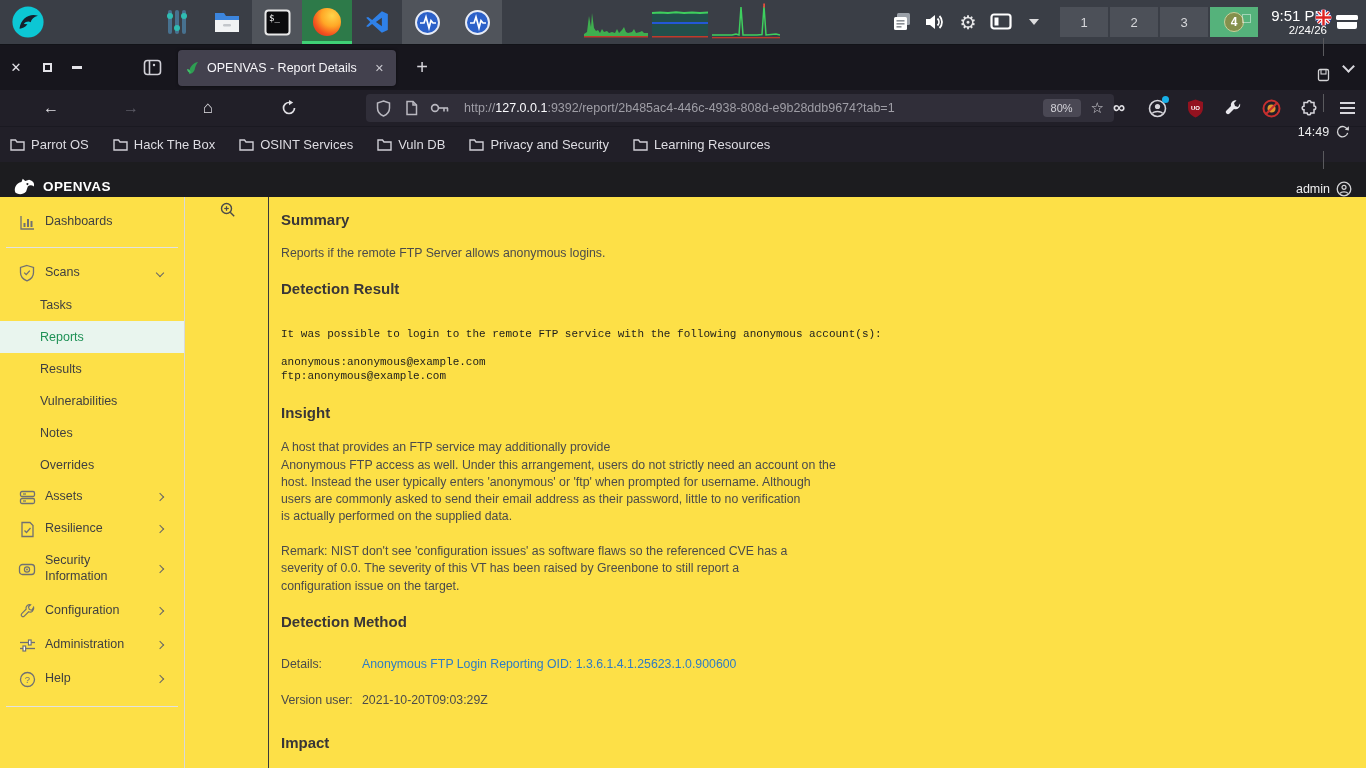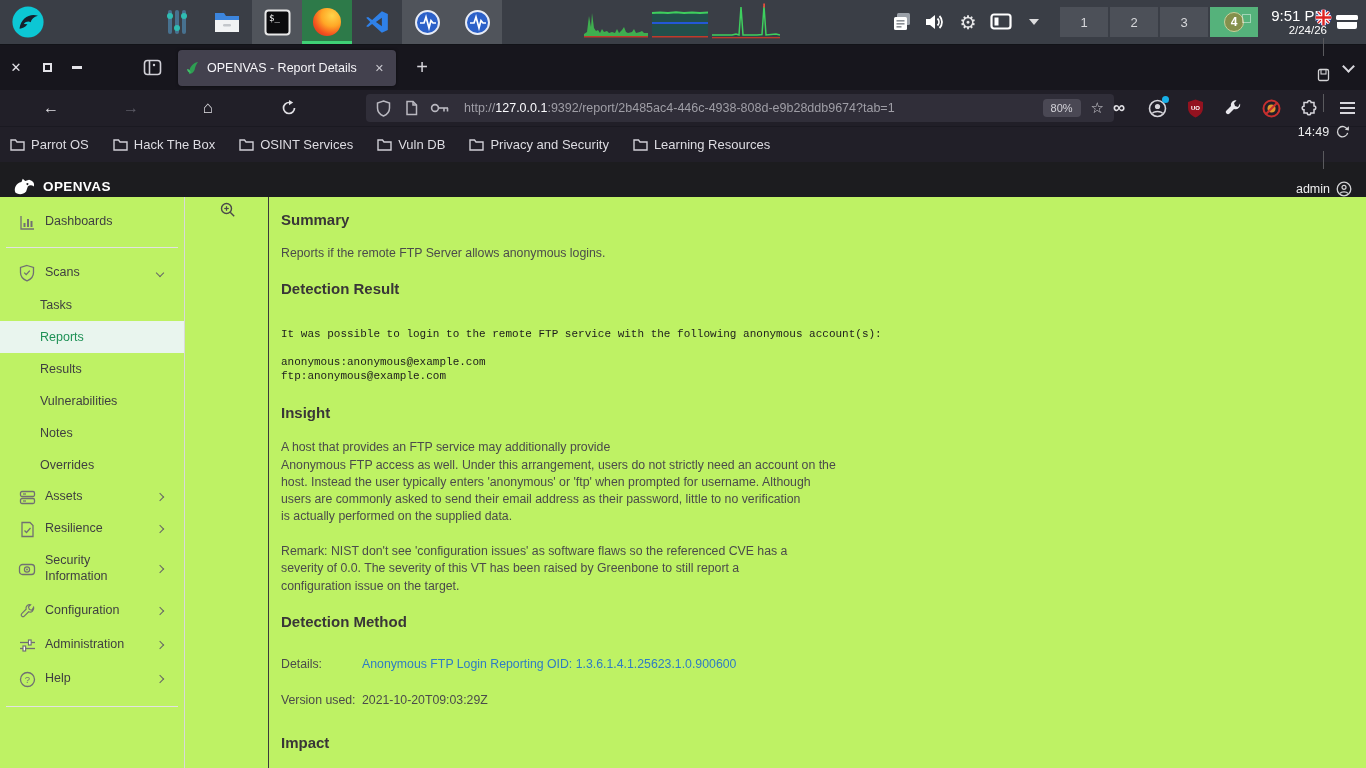--- a/index.html
+++ b/index.html
@@ -74,21 +74,21 @@
   
   #gsahead { position:absolute; top:162px; left:0; width:1366px; height:35px; background:#1c1c1f;
     display:flex; align-items:flex-end; }
   .brand { display:flex; align-items:center; gap:7px; margin-left:12px; }
   .brand span { color:#fff; font-weight:bold; font-size:13.5px; letter-spacing:.4px; }
   .gsa-right { margin-left:auto; display:flex; align-items:center; gap:12px; margin-right:14px;flex-direction:column; }
   .gsa-item { display:flex; align-items:center; gap:6px; color:#ededee; font-size:12.5px; }
   .gsa-sep { width:1px; height:18px; background:#5a5a5e; }
 
   
-  #page { position:absolute; top:197px; left:0; width:1366px; bottom:0; background:#bef264; }
+  #page { position:absolute; top:197px; left:0; width:1366px; bottom:0; background:#fde047; }
 
   
   #sidebar { position:absolute; left:0; top:0; width:185px; bottom:0; border-right:1px solid #d9d9d9; padding-top:9px; }
   .side-item { height:32px; display:flex; align-items:center; position:relative; color:#3f3f41; font-size:12.5px; }
   .side-item .sicon { position:absolute; left:18px; width:18px; display:flex; justify-content:center; }
   .side-item .slabel { margin-left:45px; line-height:1.25; }
   .side-item .wrap { width:92px; }
   .side-sub { height:32px; display:flex; align-items:center; color:#3f3f41; font-size:12.5px; }
   .side-sub .slabel { margin-left:40px; }
   .side-sub.active { background:#e9f5ee; }
@@ -611,19 +611,19 @@
 Remark: NIST don't see 'configuration issues' as software flaws so the referenced CVE has a
 severity of 0.0. The severity of this VT has been raised by Greenbone to still report a
 configuration issue on the target.</p>
 
     <h2 class="mt18">Detection Method</h2>
     <div class="kv mt27">
       <span class="k">Details:</span>
       <a href="#">Anonymous FTP Login Reporting OID: 1.3.6.1.4.1.25623.1.0.900600</a>
     </div>
     <div class="kv mt22">
-      <span class="k">Version used:</span>
+      <span class="k">Version user:</span>
       <span>2021-10-20T09:03:29Z</span>
     </div>
 
     <h2 class="mt27">Impact</h2>
   </div>
 </div>
 
 </body></html>

